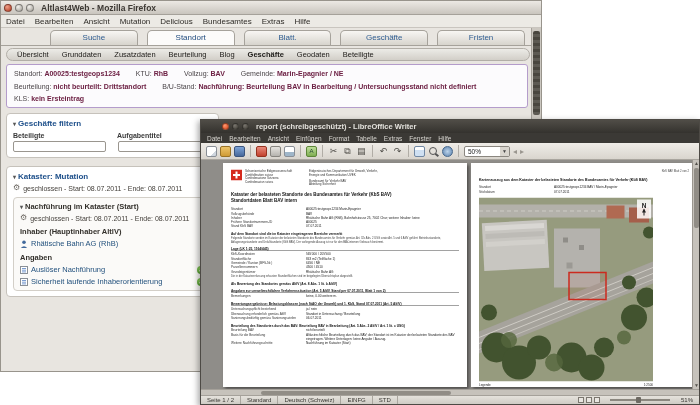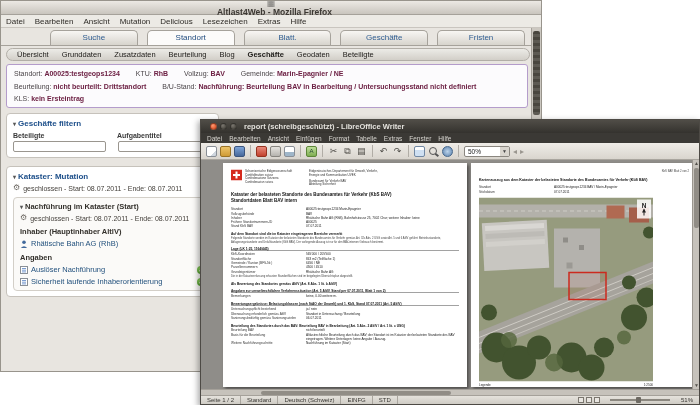--- a/index.html
+++ b/index.html
@@ -1,21 +1,21 @@
 <!DOCTYPE html>
 <html><head>
 <meta charset="utf-8">
 <style>
   * { margin:0; padding:0; box-sizing:border-box; }
   html,body { width:700px; height:405px; }
   body { position:relative; overflow:hidden; background:#fff; font-family:"Liberation Sans",sans-serif; color:#222; }
 
   
   .ffw { position:absolute; left:0; top:0; width:542px; height:372px; background:#e8e5e0; border:1px solid #98948c; z-index:1; }
-  .fft { height:14px; background:linear-gradient(#ece9e4,#c9c5be); border-bottom:1px solid #a5a19a; display:flex; align-items:center; padding-left:3px;flex-direction:column; }
+  .fft { height:14px; background:linear-gradient(#ece9e4,#c9c5be); border-bottom:1px solid #a5a19a; display:flex; align-items:center; padding-left:3px; }
   .wbtn { width:8px; height:8px; border-radius:50%; margin-right:3px; border:1px solid rgba(0,0,0,.35); display:inline-block; }
   .wbtn.close { background:radial-gradient(circle at 35% 30%,#f0a088,#c3573f 70%); }
   .wbtn.gray { background:radial-gradient(circle at 35% 30%,#f2f0ec,#b5b1aa 75%); }
   .fft-title { font-size:8.5px; font-weight:bold; color:#3c3833; margin-left:4px; }
   .ffm { height:13px; display:flex; align-items:center; gap:10px; padding-left:5px; font-size:8px; color:#2e2b27; background:#eceae5; border-bottom:1px solid #c9c5bf; }
   .ffm span { cursor:default; }
 
   .fftabs { position:absolute; top:29px; left:6px; right:16px; height:16px; display:flex; gap:9px;margin-left:43px; }
   .fftab { flex:1; max-width:102px; height:15px; line-height:14px; text-align:center; font-size:8px; color:#2f5d91;
            background:linear-gradient(#f8f6f3,#d7d4cd); border:1px solid #a6a29b; border-bottom:none; border-radius:5px 5px 0 0; }
@@ -54,21 +54,21 @@
   .check { width:8px; height:8px; border-radius:50%; background:radial-gradient(circle at 35% 30%,#8ed25e,#4f9a2e 75%); color:#fff; font-size:6px;
            display:flex; align-items:center; justify-content:center; line-height:8px; }
 
   .ffscroll { position:absolute; top:27px; right:0; bottom:0; width:10px; background:#ccc8c1; border-left:1px solid #a5a19a; }
   .ffthumb { position:absolute; top:3px; left:1px; width:7px; height:84px; border-radius:2px;
              background:repeating-linear-gradient(0deg,#5d5a53 0 3px,#49463f 3px 6px); }
 
   
   .low { position:absolute; left:200px; top:119px; width:500px; height:286px; background:#d7d3cc; border:1px solid #4d4a45;
          box-shadow:-2px 2px 6px rgba(0,0,0,.35); z-index:5; }
-  .lot { height:13px; background:linear-gradient(#504d47,#34322e); display:flex; align-items:center; padding-left:9px; }
+  .lot { height:13px; background:linear-gradient(#504d47,#34322e); display:flex; align-items:center; padding-left:21px; }
   .lot .wbtn { width:7px; height:7px; }
   .lot .wbtn.close { background:radial-gradient(circle at 35% 30%,#ff9a72,#e35c32 70%); }
   .lot .wbtn.dk { background:radial-gradient(circle at 35% 30%,#7a766f,#4b4841 75%); }
   .lot-title { font-size:7.5px; color:#e4e2dd; font-weight:bold; margin-left:4px; }
   .lom { height:10px; background:#3b3935; display:flex; align-items:center; gap:7px; padding-left:6px; font-size:6.5px; color:#d8d6d1; }
   .lotb { height:17px; background:linear-gradient(#efece7,#d9d5ce); border-bottom:1px solid #a9a59e; display:flex; align-items:center; gap:3px; padding:0 5px; }
   .ti { width:11px; height:11px; border-radius:2px; display:flex; align-items:center; justify-content:center; font-size:8px; color:#333; }
   .tsep { width:1px; height:12px; background:#b1ada6; margin:0 2px; }
   .i-new  { background:linear-gradient(135deg,#fff 70%,#cfd6de 70%); border:1px solid #8a8f96; }
   .i-open { background:linear-gradient(#edc46a,#cf9b35); border:1px solid #9a7326; }
@@ -135,21 +135,21 @@
     <span class="wbtn gray"></span>
     <span class="wbtn gray"></span>
     <span class="fft-title">Altlast4Web - Mozilla Firefox</span>
   </div>
   <div class="ffm">
     <span>Datei</span>
     <span>Bearbeiten</span>
     <span>Ansicht</span>
     <span>Mutation</span>
     <span>Delicious</span>
-    <span>Lesezeichen</span>
+    <span>Bundesamtes</span>
     <span>Extras</span>
     <span>Hilfe</span>
   </div>
 
   <div class="fftabs">
     <div class="fftab">Suche</div>
     <div class="fftab active">Standort</div>
     <div class="fftab">Blatt.</div>
     <div class="fftab">Geschäfte</div>
     <div class="fftab">Fristen</div>

